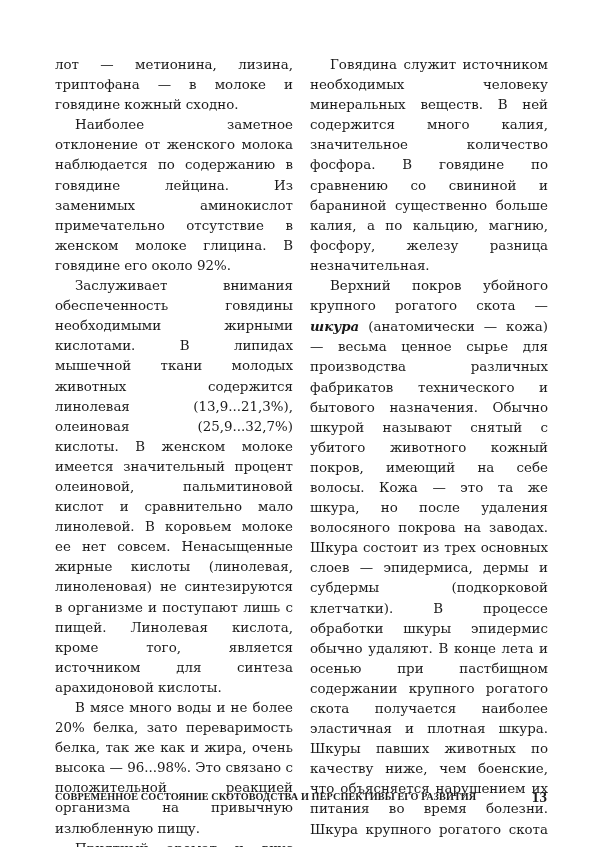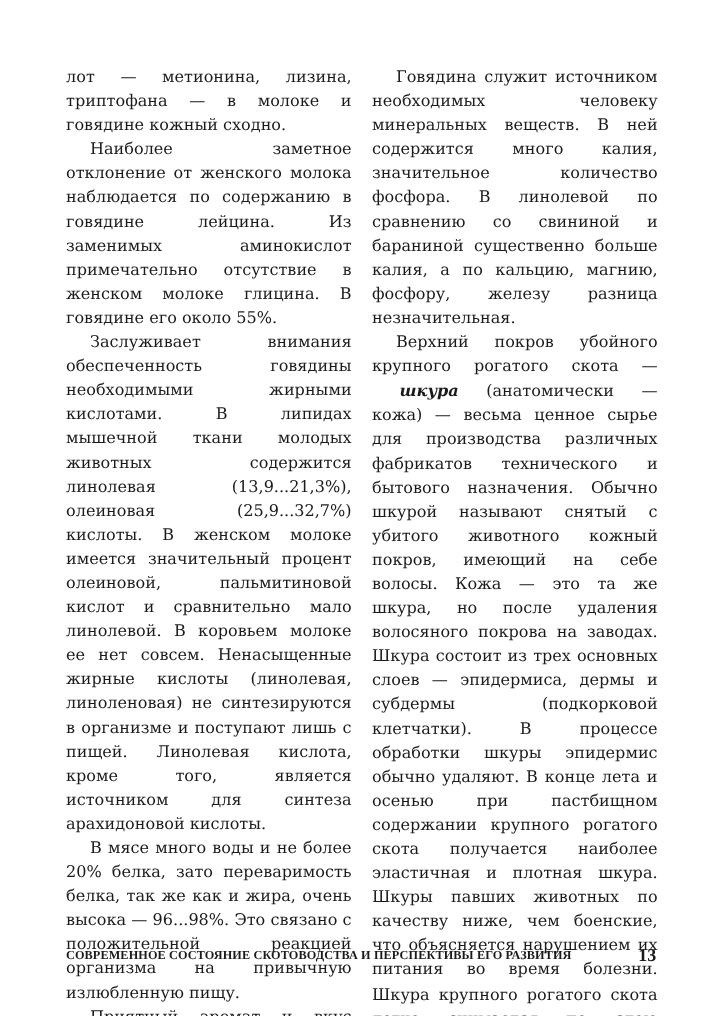--- a/index.html
+++ b/index.html
@@ -5,40 +5,40 @@
     html, body { margin: 0; padding: 0; background: #ffffff; }
     body { width: 600px; height: 847px; position: relative; overflow: hidden;
            font-family: "DejaVu Serif", serif; color: #1a1a1a; }
     .col { position: absolute; top: 55px; width: 238px; font-size: 13.4px;
            line-height: 20.1px; text-align: justify; hyphens: manual; }
     .col-left { left: 55px; }
     .col-right { left: 310px; }
     .col p { margin: 0; }
     .col p.indent { text-indent: 20px; }
     .col p.cont { text-indent: 0; }
-    .col i { font-weight: bold; margin-left: 23px; }
+    .col i { font-weight: bold; }
     .footer { position: absolute; top: 789px; left: 55px; width: 492px; height: 18px;
               font-size: 10.2px; letter-spacing: 0.1px; font-family: Liberation Serif, serif; }
     .footer .running-title { position: absolute; left: 0; top: 2px; font-weight: bold; }
     .footer .page-num { position: absolute; right: 0; top: 0; font-size: 15px; font-weight: bold; }
   </style>
 </head>
 <body>
 
 <div class="col col-left">
   <p class="cont">лот — метионина, лизина, триптофана — в молоке и говядине кожный сходно.</p>
-  <p class="indent">Наиболее заметное отклонение от женского молока наблюдается по содержанию в говядине лейцина. Из заменимых аминокислот примечательно отсутствие в женском молоке глицина. В говядине его около 55%.</p>
+  <p class="indent">Наиболее заметное отклонение от женского молока наблюдается по содержанию в говядине лейцина. Из заменимых аминокислот примечательно отсутствие в женском молоке глицина. В говядине его около 92%.</p>
   <p class="indent">Заслуживает внимания обеспеченность говядины необходимыми жирными кислотами. В липидах мышечной ткани молодых животных содержится линолевая (13,9...21,3%), олеиновая (25,9...32,7%) кислоты. В женском молоке имеется значительный процент олеиновой, пальмитиновой кислот и сравнительно мало линолевой. В коровьем молоке ее нет совсем. Ненасыщенные жирные кислоты (линолевая, линоленовая) не синтезируются в организме и поступают лишь с пищей. Линолевая кислота, кроме того, является источником для синтеза арахидоновой кислоты.</p>
   <p class="indent">В мясе много воды и не более 20% белка, зато переваримость белка, так же как и жира, очень высока — 96...98%. Это связано с положительной реакцией организма на привычную излюбленную пищу.</p>
   <p class="indent">Приятный аромат и вкус говядины вызывает отделение слюны, желудочного сока. По материалам Канадской скотоводческой ассоциации, порцией говядины весом 112 г удовлетворяется суточная потребность человека (при включении время от времени в рацион печени): в протеине и железе — на 25%, фосфоре — на 14, тиамине — на 36, рибофлавине — на 16, ниацине — на 38%, витамине А — на 6%. Не случайно канадцы, высоко ценящие говядину, называют ее «пищей королей» и «королем пищи».</p>
 
 </div>
 
 <div class="col col-right">
-  <p class="indent">Говядина служит источником необходимых человеку минеральных веществ. В ней содержится много калия, значительное количество фосфора. В линолевой по сравнению со свининой и бараниной существенно больше калия, а по кальцию, магнию, фосфору, железу разница незначительная.</p>
+  <p class="indent">Говядина служит источником необходимых человеку минеральных веществ. В ней содержится много калия, значительное количество фосфора. В говядине по сравнению со свининой и бараниной существенно больше калия, а по кальцию, магнию, фосфору, железу разница незначительная.</p>
   <p class="indent"><span>Верхний покров убойного крупного рогатого скота — </span><i>шкура</i><span> (анатомически — кожа) — весьма ценное сырье для производства различных фабрикатов технического и бытового назначения. Обычно шкурой называют снятый с убитого животного кожный покров, имеющий на себе волосы. Кожа — это та же шкура, но после удаления волосяного покрова на заводах. Шкура состоит из трех основных слоев — эпидермиса, дермы и субдермы (подкорковой клетчатки). В процессе обработки шкуры эпидермис обычно удаляют. В конце лета и осенью при пастбищном содержании крупного рогатого скота получается наиболее эластичная и плотная шкура. Шкуры павших животных по качеству ниже, чем боенские, что объясняется нарушением их питания во время болезни. Шкура крупного рогатого скота легко снимается по слою подкожной клетчатки. Если истощенных и терпевших длительную жажду животных за 2...4 ч до убоя хорошо напоить, то съемка шкуры облегчается.</span></p>
 
 </div>
 
 <div class="footer">
   <span class="running-title">СОВРЕМЕННОЕ СОСТОЯНИЕ СКОТОВОДСТВА И ПЕРСПЕКТИВЫ ЕГО РАЗВИТИЯ</span>
   <span class="page-num">13</span>
 </div>
 
 </body></html>

